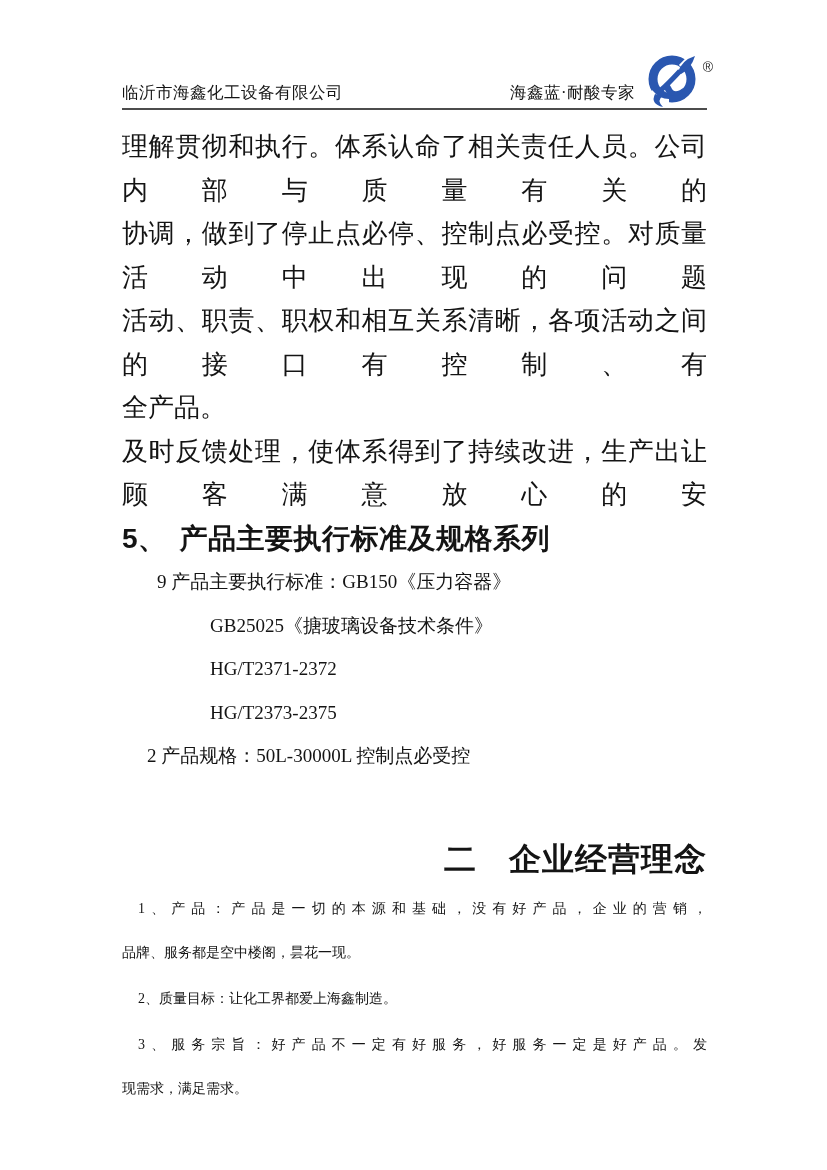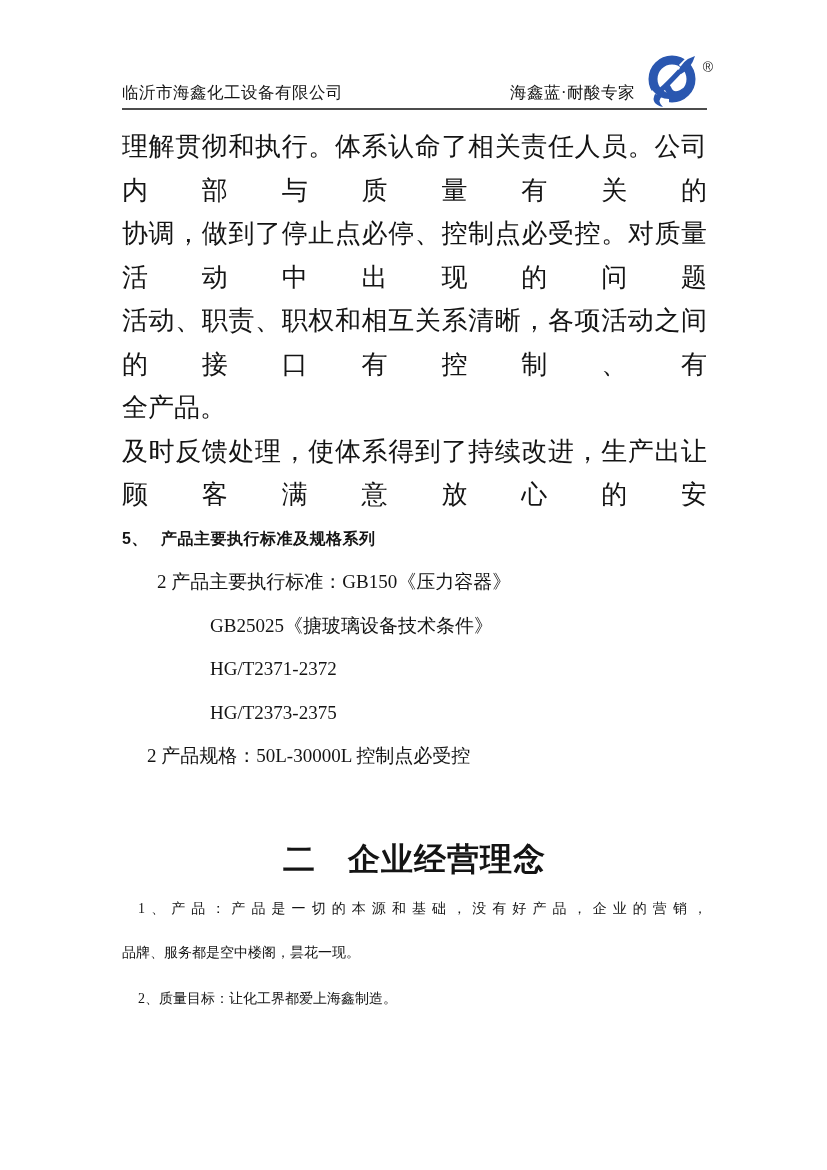--- a/index.html
+++ b/index.html
@@ -36,35 +36,35 @@
     font-family:"Liberation Sans",sans-serif;
   }
   
   .main { position:absolute; left:122px; top:108px; width:585px; }
   .p-intro { margin:17px 0 0 0; font-size:26px; line-height:43.5px; }
   .jline { text-align:justify; text-align-last:justify; }
   .jline.last { text-align-last:auto; }
   .indent { text-indent:16px; }
 
   .h5 {
-    margin:0; font-size:16px; line-height:43.5px; font-weight:bold;
+    margin:0; font-size:28px; line-height:43.5px; font-weight:bold;
     font-family:"Liberation Sans","DejaVu Sans",sans-serif;
     letter-spacing:0.5px;
   }
   .h5 .h5-num { margin-right:13px; }
 
   .hang { font-size:19px; line-height:43.5px; }
   .hang-first { white-space:nowrap; }
   .standards .hang-first { padding-left:35px; }
   .standards .hang-rest { margin-left:88px; }
   .specs .hang-first { padding-left:25px; }
   .specs .hang-rest { margin-left:128px; }
 
   .h2 {
-    margin:55px 0 0 0; text-align:center;
+    margin:55px 0 0 0; text-align:right;
     font-size:32px; font-weight:bold; line-height:52px;
     letter-spacing:1px; white-space:nowrap;
   }
   .h2 .h2-num { margin-right:32px; }
 
   .sec2 .para { margin:2px 0 0 0; font-size:14px; line-height:44px; }
 </style>
 </head>
 <body>
 
@@ -103,21 +103,21 @@
       <div class="jline last">全产品。</div>
       <div class="jline">及时反馈处理，使体系得到了持续改进，生产出让顾客满意放心的安</div>
     </div>
 
     <div class="h5">
       <span class="h5-num">5、</span><span>产品主要执行标准及规格系列</span>
     </div>
 
     <div class="hang standards">
       <div class="hang-first">
-        <span>2 产品主要执行标准：</span><span>GB150《压力容器》</span>
+        <span>9 产品主要执行标准：</span><span>GB150《压力容器》</span>
       </div>
       <div class="hang-rest">
         <div>GB25025《搪玻璃设备技术条件》</div>
         <div>HG/T2371-2372</div>
         <div>HG/T2373-2375</div>
       </div>
     </div>
 
     <div class="hang specs">
       <div class="hang-first">
@@ -130,16 +130,20 @@
     </div>
 
     <div class="sec2">
       <div class="para">
         <div class="jline indent">1、产品：产品是一切的本源和基础，没有好产品，企业的营销，</div>
         <div class="jline last">品牌、服务都是空中楼阁，昙花一现。</div>
       </div>
       <div class="para">
         <div class="jline last indent">2、质量目标：让化工界都爱上海鑫制造。</div>
       </div>
+      <div class="para">
+        <div class="jline indent">3、服务宗旨：好产品不一定有好服务，好服务一定是好产品。发</div>
+        <div class="jline last">现需求，满足需求。</div>
+      </div>
     </div>
 
   </div>
 </div>
 
 </body></html>

